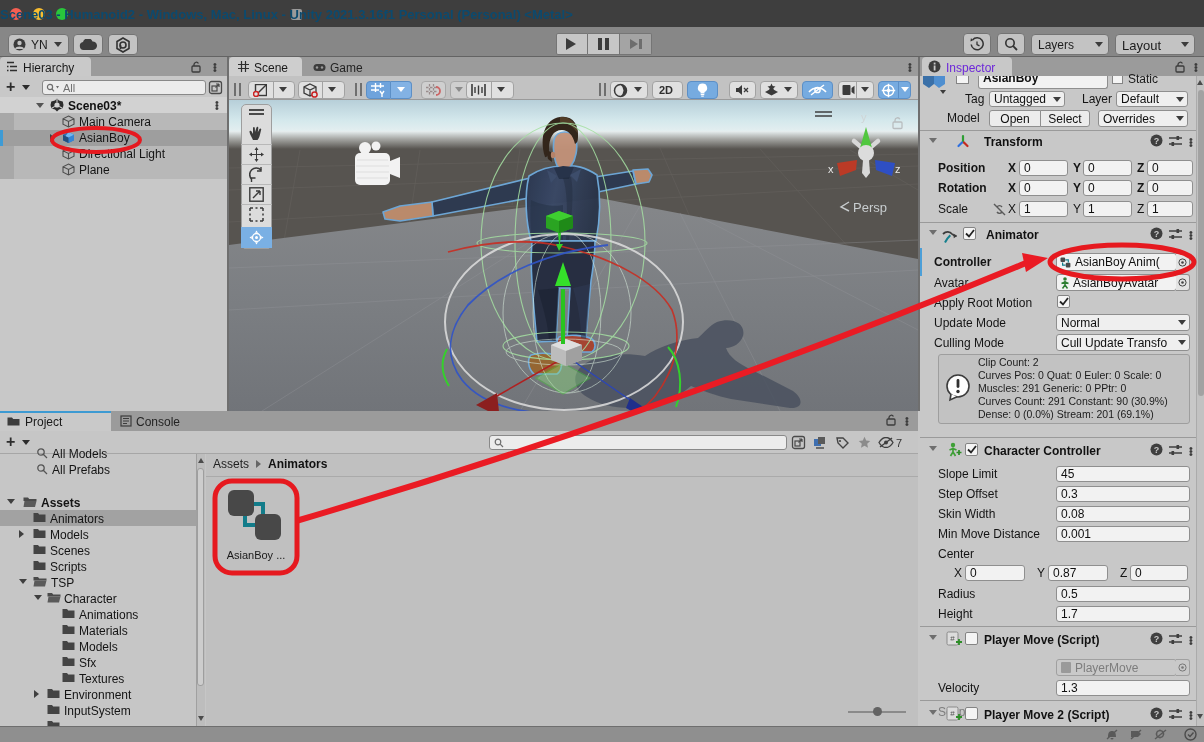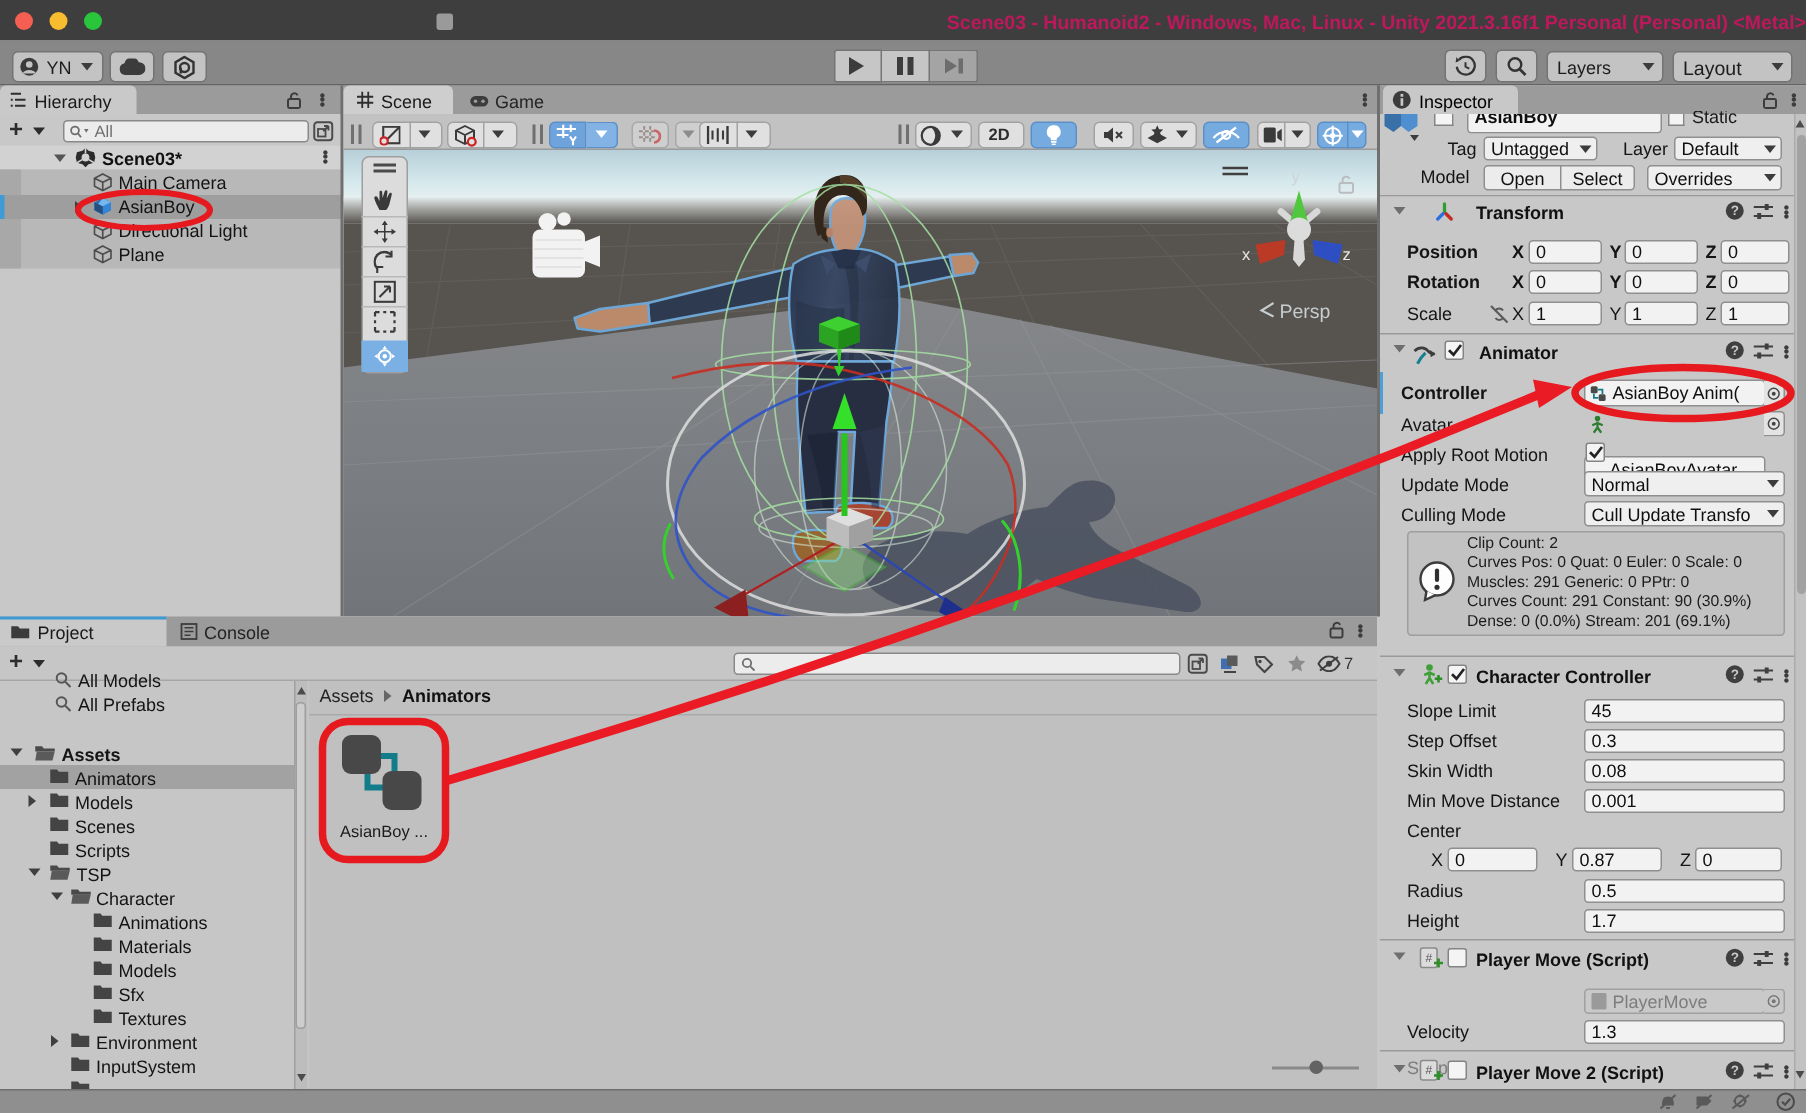--- a/index.html
+++ b/index.html
@@ -16,21 +16,21 @@
 .kebab { position:absolute; width:3px; color:#3c3c3c; font-size:11px; letter-spacing:0; line-height:3px; }
 </style>
 </head>
 <body>
 
 <div class="abs" style="left:0;top:0;width:1204px;height:27px;background:#3e3e3e;"></div>
 <div class="abs" style="left:10px;top:8px;width:12px;height:12px;border-radius:6px;background:#f55f52;"></div>
 <div class="abs" style="left:33px;top:8px;width:12px;height:12px;border-radius:6px;background:#f8bd2f;"></div>
 <div class="abs" style="left:56px;top:8px;width:12px;height:12px;border-radius:6px;background:#29c63c;"></div>
 <div class="abs" style="left:291px;top:9px;width:11px;height:11px;background:#9a9a9a;border-radius:2px;"></div>
-<div class="abs" style="left:0;top:7px;width:1204px;text-align:right;font-size:13px;font-weight:bold;color:#be185d;">Scene03 - Humanoid2 - Windows, Mac, Linux - Unity 2021.3.16f1 Personal (Personal) &lt;Metal&gt;</div>
+<div class="abs" style="left:0;top:7px;width:1204px;text-align:left;font-size:13px;font-weight:bold;color:#0c4a6e;">Scene03 - Humanoid2 - Windows, Mac, Linux - Unity 2021.3.16f1 Personal (Personal) &lt;Metal&gt;</div>
 
 <div class="abs" style="left:0;top:27px;width:1204px;height:30px;background:#878787;border-bottom:1px solid #636363;"></div>
 <div id="toolbar">
 
   <div class="abs" style="left:8px;top:34px;width:61px;height:21px;background:#c3c3c3;border:1px solid #747474;border-radius:4px;"></div>
   <svg class="abs" style="left:13px;top:38px;" width="13" height="13" viewBox="0 0 13 13">
       <circle cx="6.5" cy="6.5" r="6" fill="#3a3a3a"></circle>
       <circle cx="6.5" cy="5" r="2.2" fill="#c3c3c3"></circle>
       <path d="M2,11 C3,7.8 10,7.8 11,11" fill="#c3c3c3"></path>
     </svg>
@@ -444,21 +444,21 @@
 <div id="inspector">
   <div class="abs" style="left:920px;top:57px;width:284px;height:669px;background:#c8c8c8;"></div>
 
   <div class="abs" style="left:920px;top:57px;width:284px;height:19px;background:#9b9b9b;"></div>
   <div class="abs" style="left:922px;top:57px;width:90px;height:19px;background:#c8c8c8;border-radius:4px 4px 0 0;"></div>
   <svg class="abs" style="left:928px;top:60px;" width="13" height="13" viewBox="0 0 13 13">
       <circle cx="6.5" cy="6.5" r="6" fill="#3c3c3c"></circle>
       <rect x="5.7" y="5.5" width="1.8" height="5" fill="#c8c8c8"></rect>
       <rect x="5.7" y="2.6" width="1.8" height="1.9" fill="#c8c8c8"></rect>
     </svg>
-  <div class="abs" style="left:946px;top:61px;font-size:12px;color:#000000;">Inspector</div>
+  <div class="abs" style="left:946px;top:61px;font-size:12px;color:#6d28d9;">Inspector</div>
   <svg class="abs" style="left:1174px;top:61px;" width="12" height="12" viewBox="0 0 12 12">
       <rect x="2" y="5" width="8" height="6" rx="1" fill="none" stroke="#3c3c3c" stroke-width="1.3"></rect>
       <path d="M4,5 V3.4 a2.3 2.3 0 0 1 4.4,-0.8" fill="none" stroke="#3c3c3c" stroke-width="1.3"></path>
     </svg>
   <div class="kebab" style="left:1194px;top:63px;">•<br>•<br>•</div>
 
   <svg class="abs" style="left:921px;top:76px;" width="26" height="20" viewBox="0 0 26 20">
       <path d="M2,0 L13,0 L13,8 L8,12 L2,8 Z" fill="#3a70a8"></path>
       <path d="M13,0 L24,0 L24,8 L18,12 L13,8 Z" fill="#4f8fd0"></path>
       <path d="M19,14 l3,4 l3,-4 Z" fill="#3c3c3c"></path>
@@ -559,21 +559,21 @@
       <rect x="5.8" y="5.8" width="4.6" height="4.6" rx="1" fill="#4a4a4a"></rect>
       <path d="M5.3,2.8 h3 v2.8 M5.6,8.2 h-3 v-2.8" fill="none" stroke="#127c8a" stroke-width="1.2"></path>
     </svg>
   <div class="abs" style="left:1176px;top:253px;width:14px;height:18px;background:#e3e3e3;border:1px solid #8f8f8f;border-left:none;border-radius:0 3px 3px 0;"></div>
   <svg class="abs" style="left:1178px;top:258px;" width="9" height="9" viewBox="0 0 9 9">
       <circle cx="4.5" cy="4.5" r="3.6" fill="none" stroke="#444" stroke-width="1"></circle>
       <circle cx="4.5" cy="4.5" r="1.3" fill="#444"></circle>
     </svg>
 
   <div class="lbl" style="left:934px;top:276px;">Avatar</div>
-  <div class="fld" style="left:1056px;top:274px;width:121px;height:17px;line-height:16px;padding-left:16px;margin-top:30px;">AsianBoyAvatar</div>
+  <div class="fld" style="left:1056px;top:274px;width:121px;height:17px;line-height:16px;padding-left:16px;">AsianBoyAvatar</div>
   <svg class="abs" style="left:1060px;top:277px;" width="10" height="12" viewBox="0 0 10 12">
       <circle cx="5" cy="2" r="1.8" fill="#2e7d32"></circle>
       <path d="M5,4 L5,8 M5,5 L1.5,6.5 M5,5 L8.5,6.5 M5,8 L2.5,11.5 M5,8 L7.5,11.5" stroke="#2e7d32" stroke-width="1.5" fill="none"></path>
     </svg>
   <div class="abs" style="left:1176px;top:274px;width:14px;height:17px;background:#e3e3e3;border:1px solid #8f8f8f;border-left:none;border-radius:0 3px 3px 0;"></div>
   <svg class="abs" style="left:1178px;top:278px;" width="9" height="9" viewBox="0 0 9 9">
       <circle cx="4.5" cy="4.5" r="3.6" fill="none" stroke="#444" stroke-width="1"></circle>
       <circle cx="4.5" cy="4.5" r="1.3" fill="#444"></circle>
     </svg>
 

